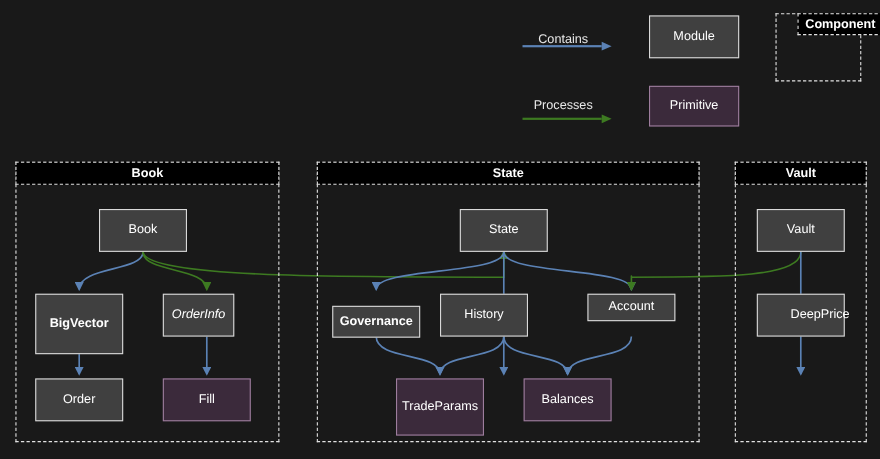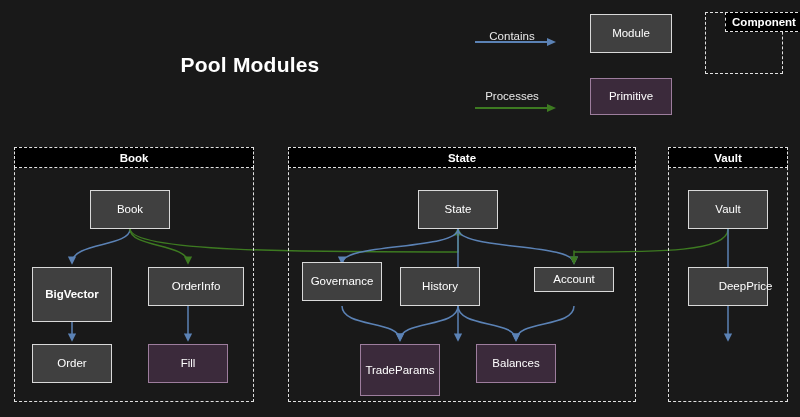--- a/index.html
+++ b/index.html
@@ -142,21 +142,20 @@
       <path d="M 458 229 L 458 340" fill="none" stroke="#5b82b5" stroke-width="1.5" marker-end="url(#arrow-contains)"></path>
       <path d="M 458 229 C 458 250 574 243 574 263" fill="none" stroke="#5b82b5" stroke-width="1.5" marker-end="url(#arrow-contains)"></path>
       <path d="M 728 229 C 728 252 660 252 574 252 C 574 252 574 246 574 263" fill="none" stroke="#3d7a21" stroke-width="1.5" marker-end="url(#arrow-processes)"></path>
       <path d="M 342 306 C 342 328 400 320 400 340" fill="none" stroke="#5b82b5" stroke-width="1.5" marker-end="url(#arrow-contains)"></path>
       <path d="M 458 306 C 458 328 400 320 400 340" fill="none" stroke="#5b82b5" stroke-width="1.5" marker-end="url(#arrow-contains)"></path>
       <path d="M 458 306 C 458 328 516 320 516 340" fill="none" stroke="#5b82b5" stroke-width="1.5" marker-end="url(#arrow-contains)"></path>
       <path d="M 574 306 C 574 328 516 320 516 340" fill="none" stroke="#5b82b5" stroke-width="1.5" marker-end="url(#arrow-contains)"></path>
       <path d="M 728 229 L 728 340" fill="none" stroke="#5b82b5" stroke-width="1.5" marker-end="url(#arrow-contains)"></path>
     </svg>
 
-  <div class="title">Pool Modules</div>
 
   <div class="legend-label" style="left:467px; top:30px;">Contains</div>
   <div class="legend-line" style="left:475px; top:41px; width:72px; background:#5b82b5;"></div>
   <div class="legend-arrowhead" style="left:547px; top:37.5px; border-left:9px solid #5b82b5;"></div>
 
   <div class="legend-label" style="left:467px; top:90px;">Processes</div>
   <div class="legend-line" style="left:475px; top:107px; width:72px; background:#3d7a21;"></div>
   <div class="legend-arrowhead" style="left:547px; top:103.5px; border-left:9px solid #3d7a21;"></div>
 
   <div class="node module" style="left:590px; top:14px; width:82px; height:39px;">
@@ -186,33 +185,33 @@
         <span>Vault</span>
       </div>
     </div>
   <div id="nodes">
       <div class="node module" style="left: 90px; top: 190px; width: 80px; height: 39px;">
         <span>Book</span>
       </div>
       <div class="node module" style="left: 32px; top: 267px; width: 80px; height: 55px; font-weight: bold;">
         <span>BigVector</span>
       </div>
-      <div class="node module" style="left: 148px; top: 267px; width: 96px; height: 39px;">
+      <div class="node module" style="left: 148px; top: 267px; width: 65px; height: 39px; font-style: italic;">
         <span>OrderInfo</span>
       </div>
       <div class="node module" style="left: 32px; top: 344px; width: 80px; height: 39px;">
         <span>Order</span>
       </div>
       <div class="node primitive" style="left: 148px; top: 344px; width: 80px; height: 39px;">
         <span>Fill</span>
       </div>
       <div class="node module" style="left: 418px; top: 190px; width: 80px; height: 39px;">
         <span>State</span>
       </div>
-      <div class="node module" style="left: 302px; top: 262px; width: 80px; height: 39px;">
+      <div class="node module" style="left: 302px; top: 278px; width: 80px; height: 29px; font-weight: bold;">
         <span>Governance</span>
       </div>
       <div class="node module" style="left: 400px; top: 267px; width: 80px; height: 39px; align-items: center;">
         <span>History</span>
       </div>
       <div class="node module" style="left: 534px; top: 267px; width: 80px; height: 25px;">
         <span>Account</span>
       </div>
       <div class="node primitive" style="left: 360px; top: 344px; width: 80px; height: 52px;">
         <span>TradeParams</span>

